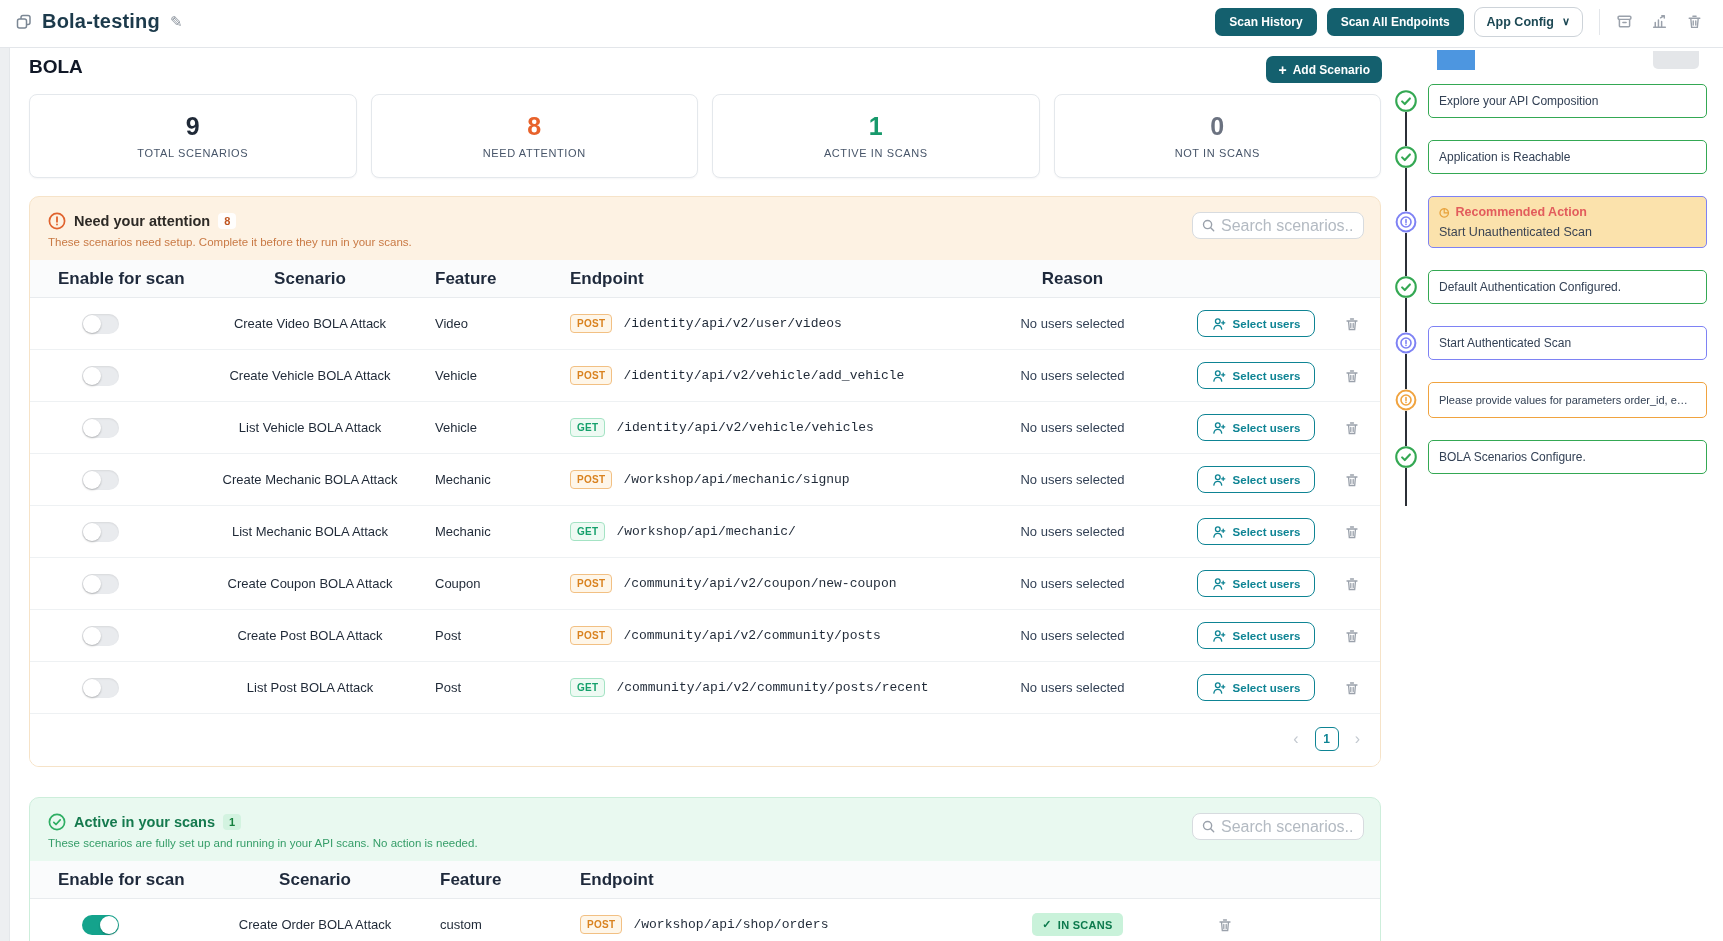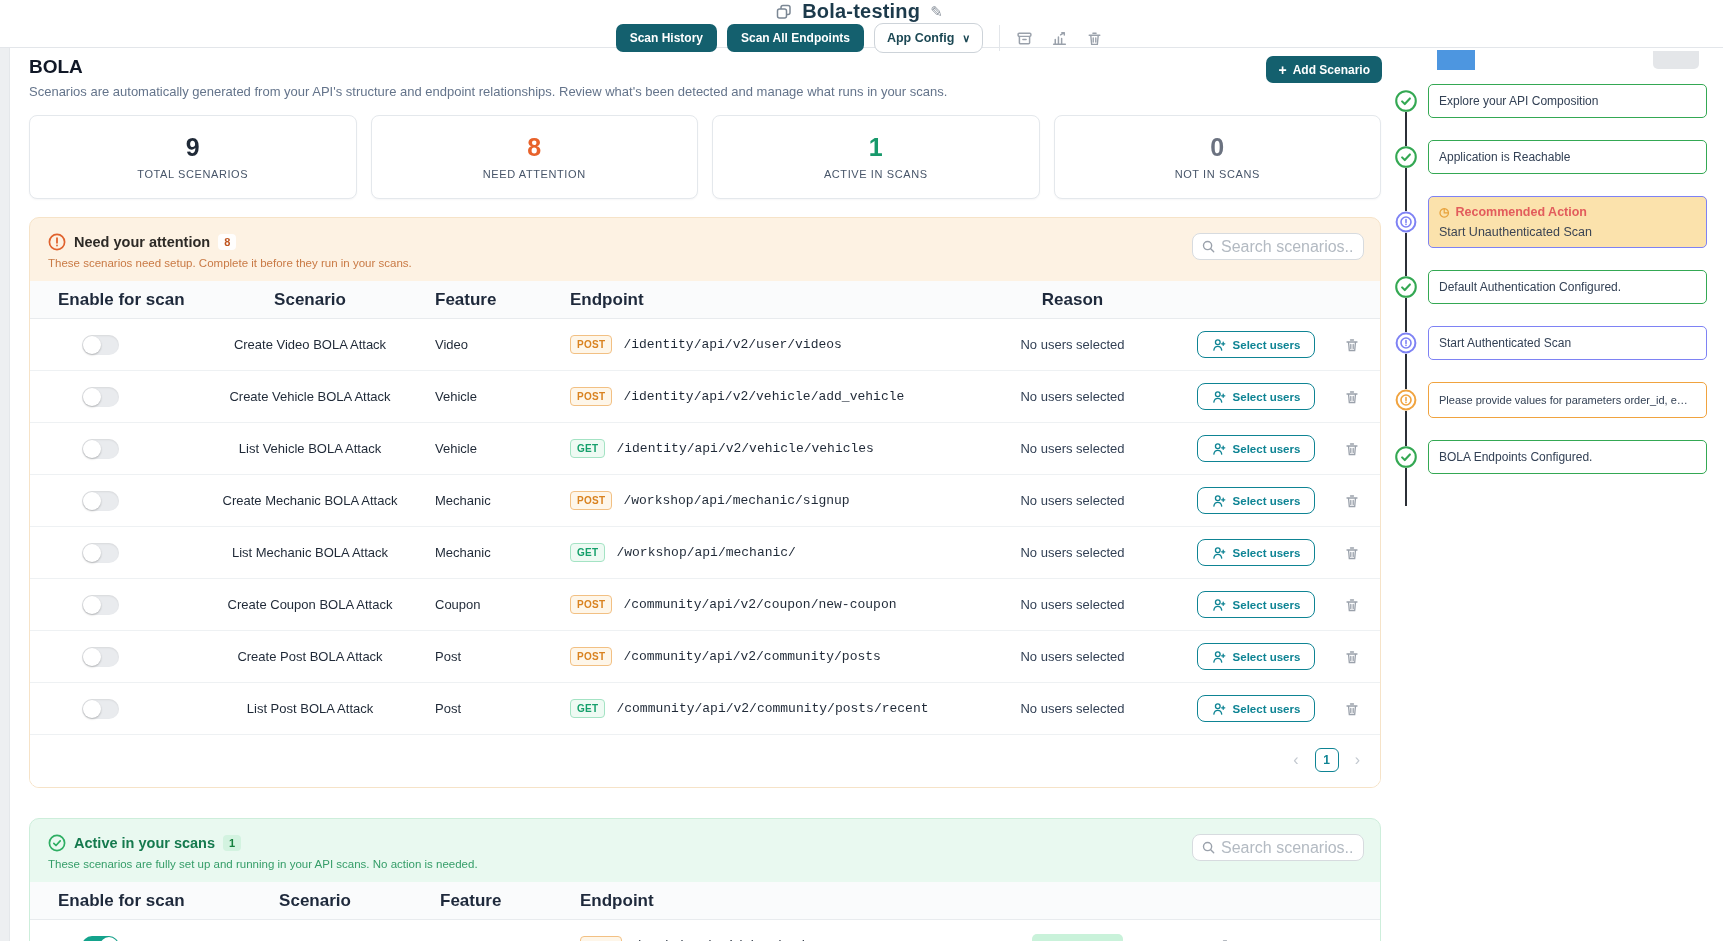--- a/index.html
+++ b/index.html
@@ -1,21 +1,21 @@
 <!DOCTYPE html>
 <html><head>
 <meta charset="utf-8">
 <style>
   * { margin:0; padding:0; box-sizing:border-box; }
   html,body { width:1723px; height:941px; overflow:hidden; background:#fff;
     font-family:"Liberation Sans", sans-serif; color:#1f2937; }
 
   
   .topbar { height:48px; display:flex; align-items:center; justify-content:space-between;
-    padding:0 20px 4px 16px; background:#fff; border-bottom:1px solid #e3e6ea;flex-direction:column; }
+    padding:0 20px 4px 16px; background:#fff; border-bottom:1px solid #e3e6ea; }
   .tb-left { display:flex; align-items:center; gap:10px; }
   .app-title { font-size:20px; font-weight:700; color:#1c3a4b; letter-spacing:.2px; }
   .icon-btn { background:none; border:none; cursor:pointer; color:#8a929c; display:flex; align-items:center; }
   .tb-right { display:flex; align-items:center; gap:10px; }
   .btn-teal { background:#14606e; color:#fff; border:none; border-radius:7px; height:28px;
     padding:0 14px; font-size:12px; font-weight:700; font-family:inherit; cursor:pointer; }
   .pill { display:flex; align-items:center; gap:8px; border:1px solid #cdd3d9; border-radius:9px;
     height:30px; padding:0 12px; background:#fff; color:#1c4854; font-size:12.5px; font-weight:600; cursor:pointer; }
   .pill .chev { font-size:11px; color:#1c4854; }
   .tb-divider { width:1px; height:26px; background:#e3e6ea; margin:0 6px; }
@@ -206,21 +206,20 @@
     </div>
   </div>
 </header>
 
 <div class="main">
   <div class="left-strip"></div>
 
   <div class="content">
     <div class="page-head">
       <div class="page-title">BOLA</div>
-      <div class="page-desc">Scenarios are automatically generated from your API's structure and endpoint relationships. Review what's been detected and manage what runs in your scans.</div>
       <button class="add-btn">
         <span style="font-size:14px;font-weight:700">+</span>
         <span>Add Scenario</span>
       </button>
     </div>
 
     <div class="stats">
       <div class="stat-card">
         <div class="stat-value" style="color:#1f2937">9</div>
         <div class="stat-label">TOTAL SCENARIOS</div>
@@ -646,17 +645,17 @@
       </div>
 
 
       <div class="t-item">
         <span class="t-circle">
             <svg width="22" height="22" viewBox="0 0 18 18">
               <circle cx="9" cy="9" r="8" fill="#fff" stroke="#34a853" stroke-width="1.7"></circle>
               <path d="M5.8 9.3l2.2 2.2 4.2-4.6" fill="none" stroke="#34a853" stroke-width="1.7" stroke-linecap="round" stroke-linejoin="round"></path>
             </svg>
           </span>
-        <div class="t-box done">BOLA Endpoints Configured.</div>
+        <div class="t-box done">BOLA Scenarios Configure.</div>
       </div>
     </div>
   </aside>
 </div>
 
 </body></html>

